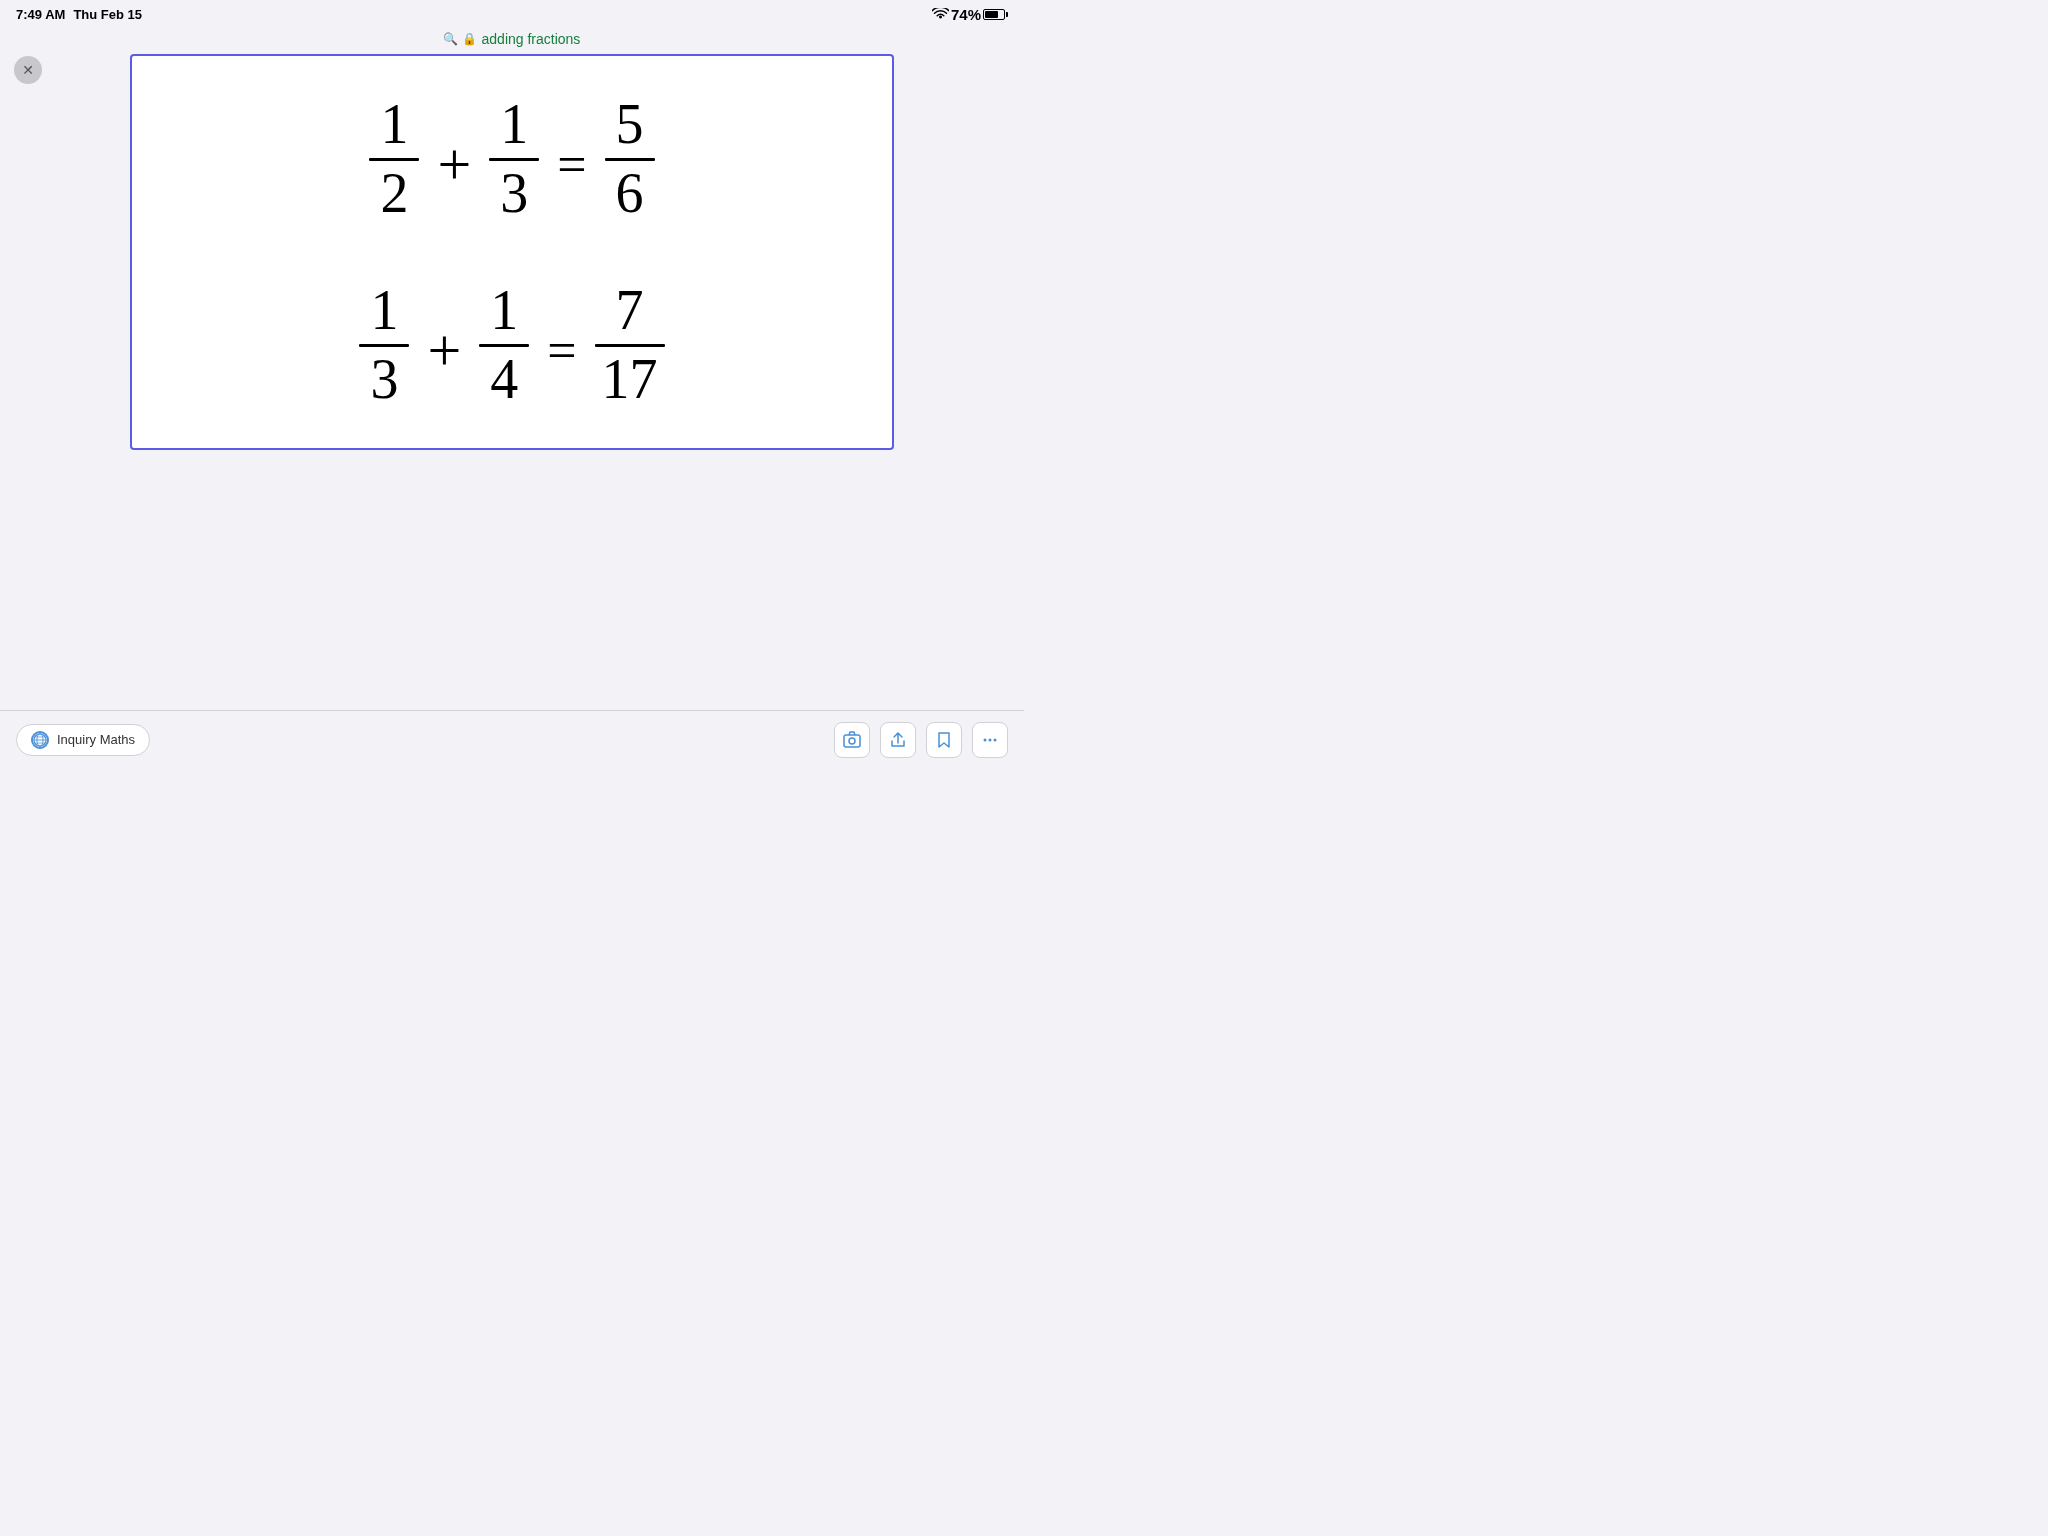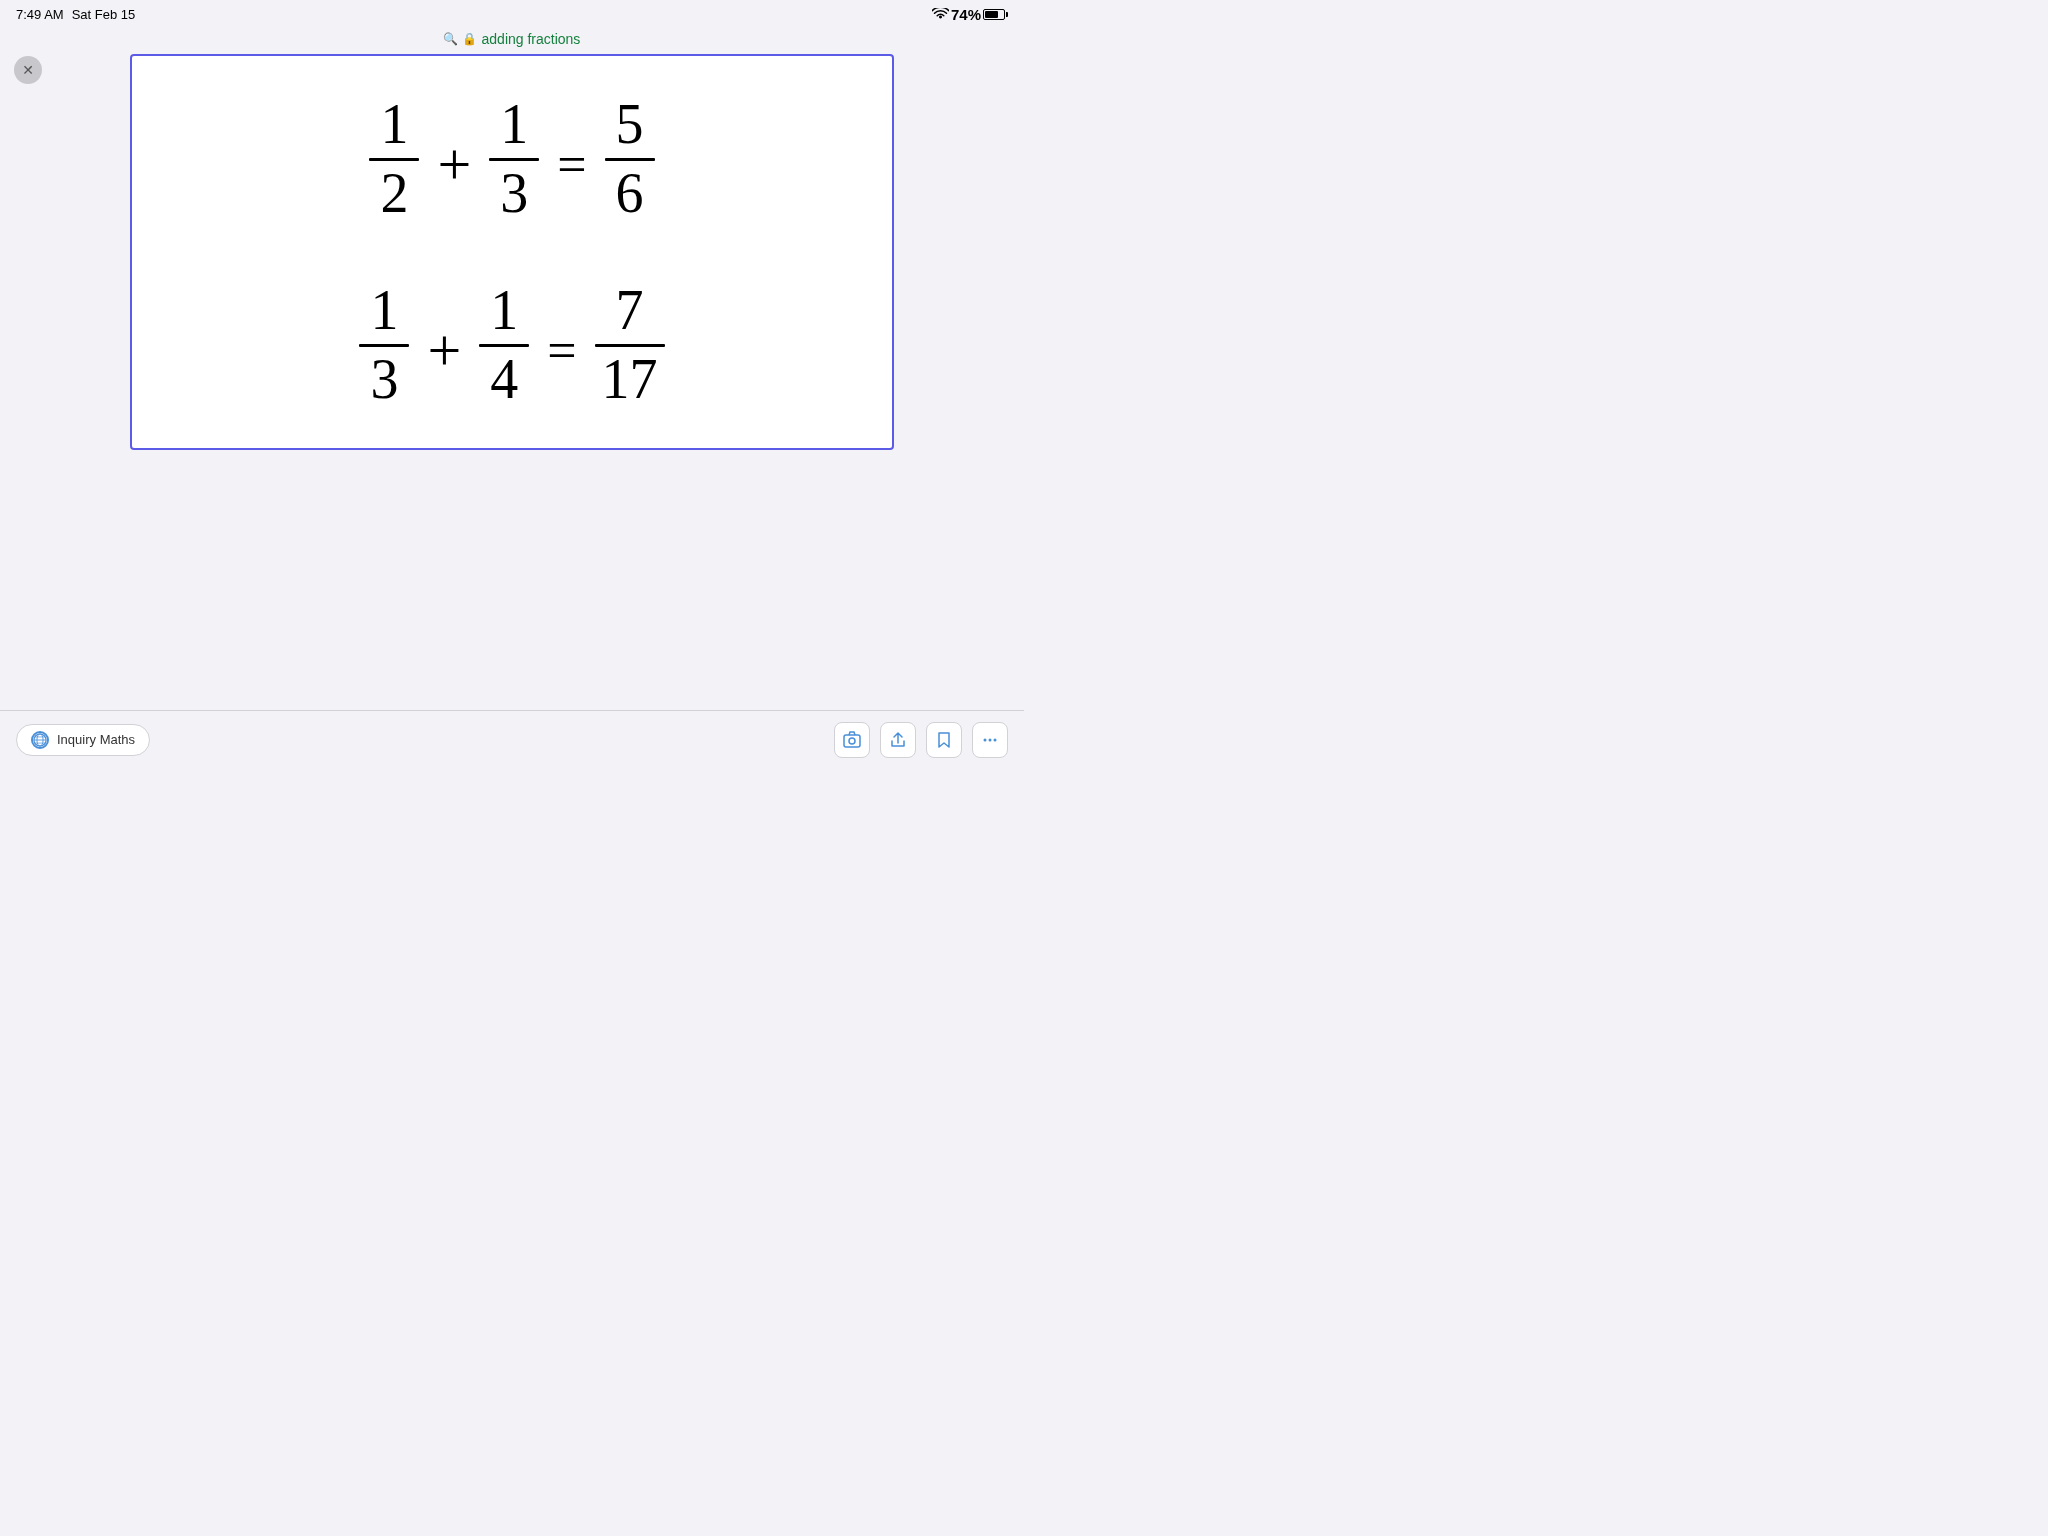--- a/index.html
+++ b/index.html
@@ -19,21 +19,21 @@
       display: flex;
       align-items: center;
       justify-content: space-between;
       padding: 4px 16px;
       height: 28px;
       background: #f2f2f7;
     }
 
     .status-time {
       font-size: 13px;
-      font-weight: 400;
+      font-weight: 700;
       color: #000;
     }
 
     .status-right {
       display: flex;
       align-items: center;
       gap: 2px;
       font-size: 15px;
       font-weight: 600;
       color: #000;
@@ -245,21 +245,21 @@
       color: #4a90d9;
       cursor: pointer;
     }
   </style>
 </head>
 <body>
 
 <div class="status-bar">
   <div style="display:flex;gap:8px;align-items:center;">
     <span class="status-time">7:49 AM</span>
-    <span class="status-time">Sat Feb 15</span>
+    <span class="status-time">Thu Feb 15</span>
   </div>
   <div class="status-right">
     <svg width="17" height="13" viewBox="0 0 17 13">
       <path d="M8.5 10.5 a1.5 1.5 0 1 1 0.01 0Z" fill="#000"></path>
       <path d="M5.2 7.8 a4.5 4.5 0 0 1 6.6 0" stroke="#000" stroke-width="1.5" fill="none" stroke-linecap="round"></path>
       <path d="M2.5 5.2 a8.5 8.5 0 0 1 12 0" stroke="#000" stroke-width="1.5" fill="none" stroke-linecap="round"></path>
       <path d="M0.2 2.6 a12 12 0 0 1 16.6 0" stroke="#000" stroke-width="1.5" fill="none" stroke-linecap="round"></path>
     </svg>
     <span>74%</span>
     <div class="battery-icon">

